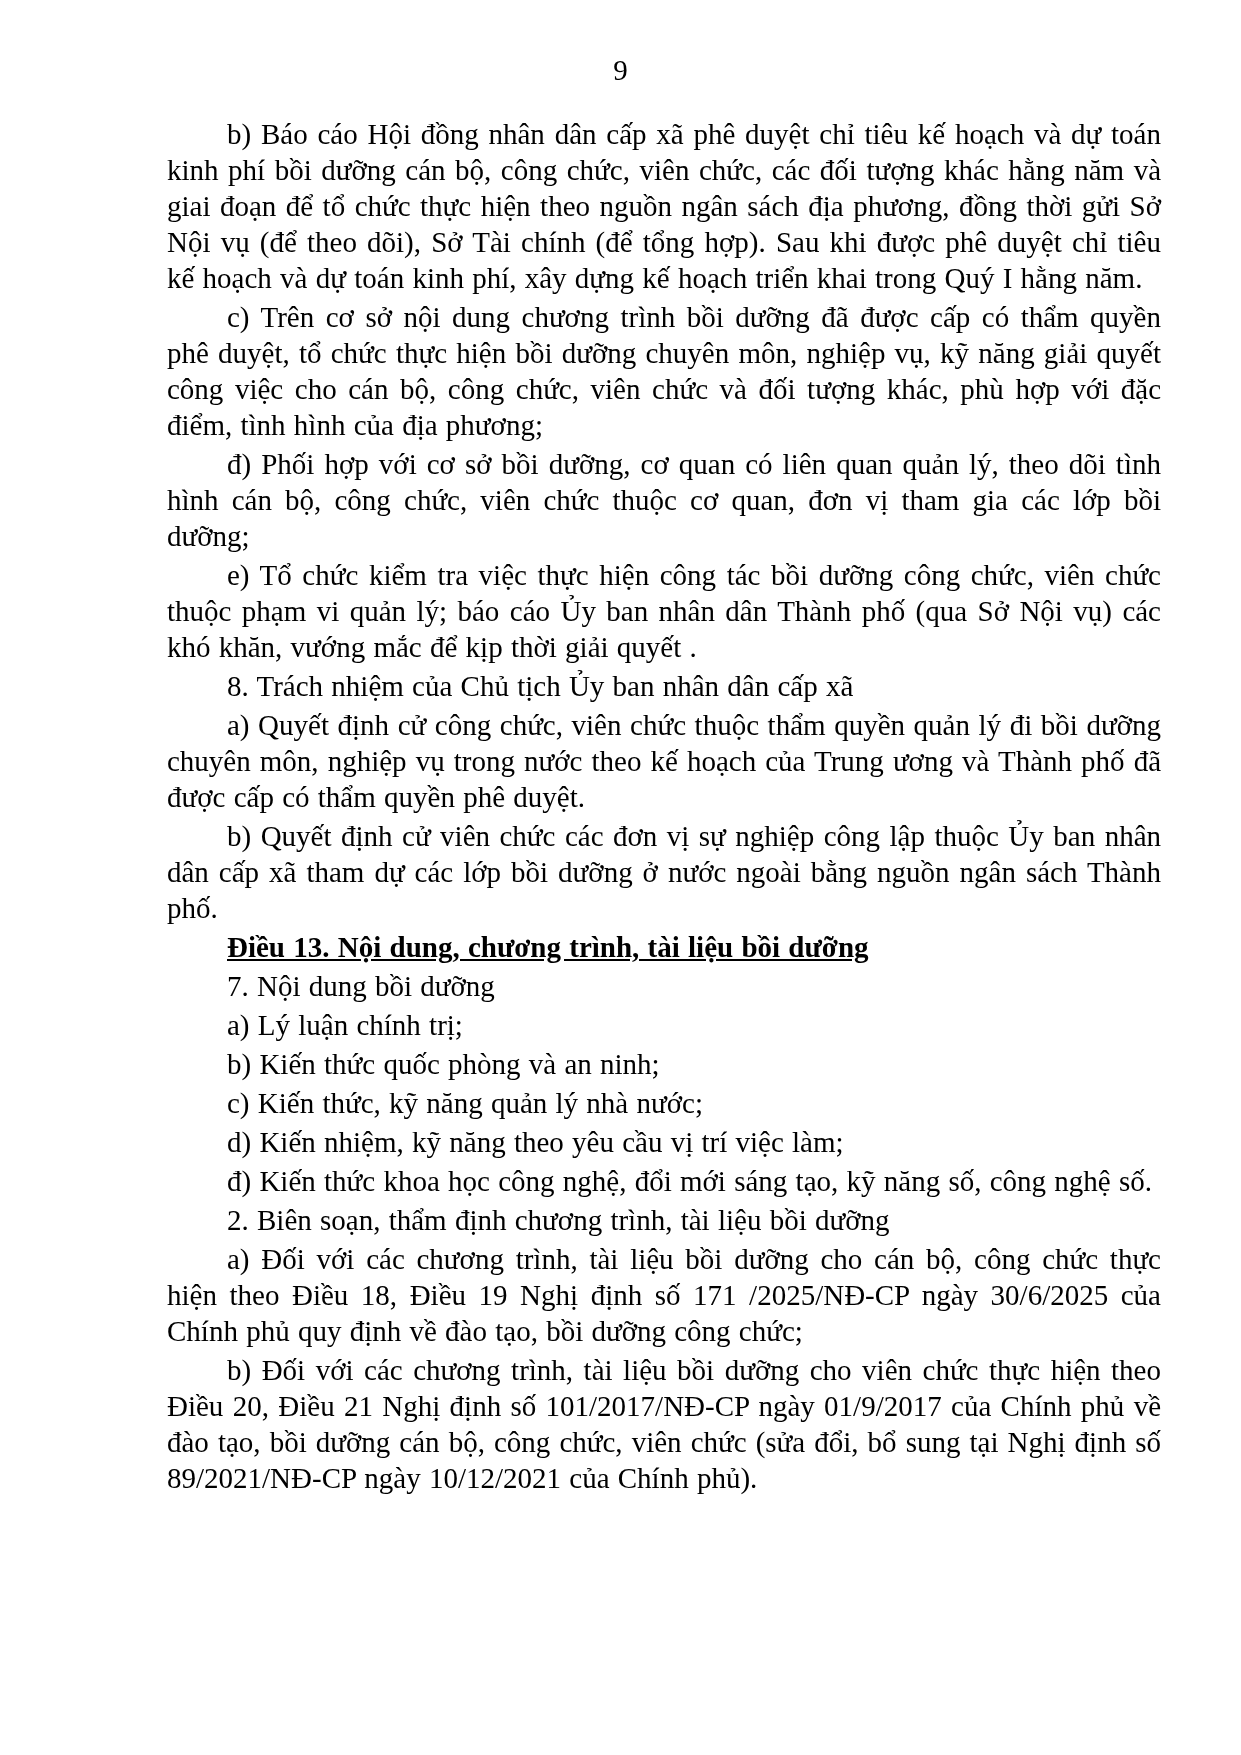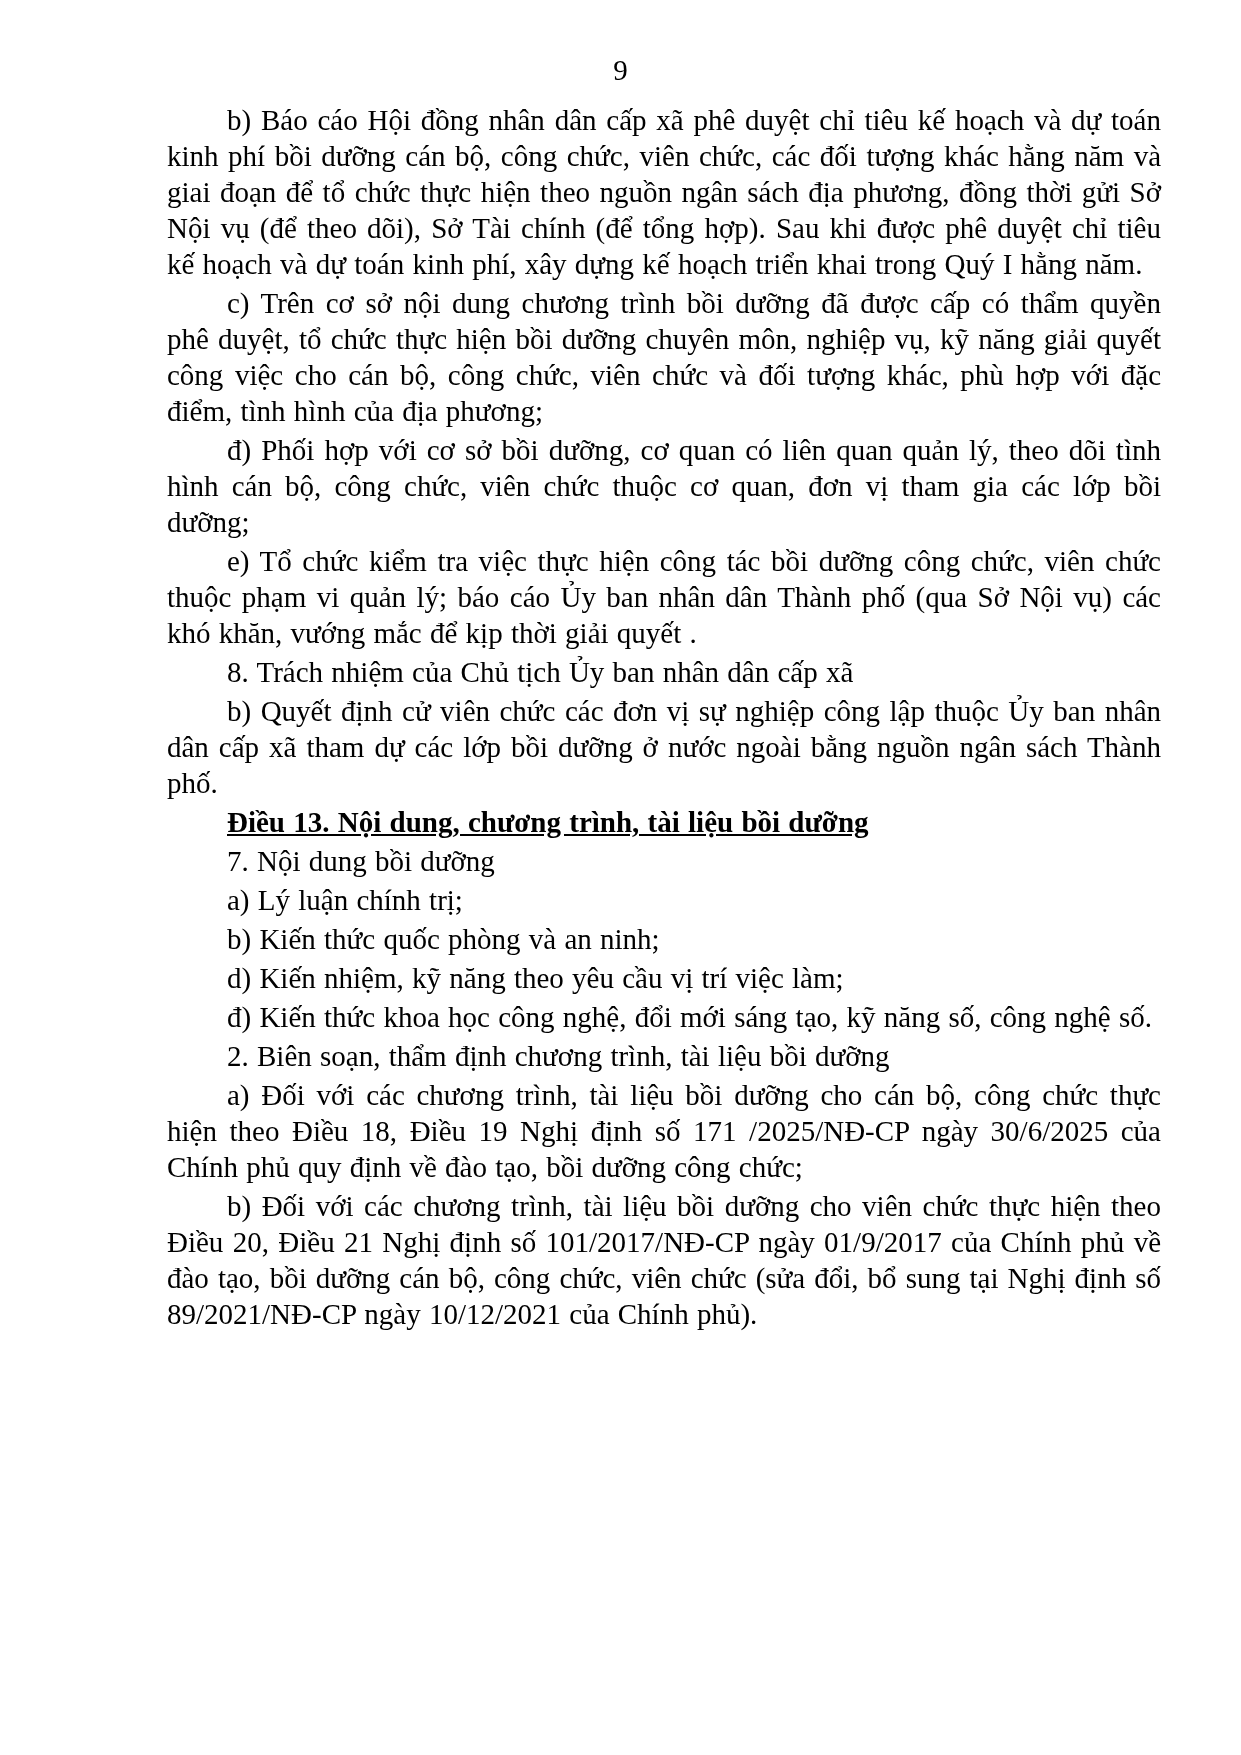--- a/index.html
+++ b/index.html
@@ -18,21 +18,21 @@
     overflow: hidden;
     box-sizing: border-box;
   }
   .page-number {
     padding-top: 52px;
     text-align: center;
     font-size: 29px;
     line-height: 36px;
   }
   .content {
-    margin-top: 14px;
+    margin-top: 28px;
     padding-left: 167px;
     padding-right: 80px;
   }
   p.para {
     font-size: 29px;
     line-height: 36px;
     text-align: justify;
     text-indent: 60px;
     margin: 0 0 3px 0;
     word-spacing: 1px;
@@ -46,24 +46,26 @@
 <body>
 
 <div class="page">
   <div class="page-number">9</div>
   <div class="content">
     <p class="para">b) Báo cáo Hội đồng nhân dân cấp xã phê duyệt chỉ tiêu kế hoạch và dự toán kinh phí bồi dưỡng cán bộ, công chức, viên chức, các đối tượng khác hằng năm và giai đoạn để tổ chức thực hiện theo nguồn ngân sách địa phương, đồng thời gửi Sở Nội vụ (để theo dõi), Sở Tài chính (để tổng hợp). Sau khi được phê duyệt chỉ tiêu kế hoạch và dự toán kinh phí, xây dựng kế hoạch triển khai trong Quý I hằng năm.</p>
     <p class="para">c) Trên cơ sở nội dung chương trình bồi dưỡng đã được cấp có thẩm quyền phê duyệt, tổ chức thực hiện bồi dưỡng chuyên môn, nghiệp vụ, kỹ năng giải quyết công việc cho cán bộ, công chức, viên chức và đối tượng khác, phù hợp với đặc điểm, tình hình của địa phương;</p>
     <p class="para">đ) Phối hợp với cơ sở bồi dưỡng, cơ quan có liên quan quản lý, theo dõi tình hình cán bộ, công chức, viên chức thuộc cơ quan, đơn vị tham gia các lớp bồi dưỡng;</p>
     <p class="para">e) Tổ chức kiểm tra việc thực hiện công tác bồi dưỡng công chức, viên chức thuộc phạm vi quản lý; báo cáo Ủy ban nhân dân Thành phố (qua Sở Nội vụ) các khó khăn, vướng mắc để kịp thời giải quyết .</p>
     <p class="para">8. Trách nhiệm của Chủ tịch Ủy ban nhân dân cấp xã</p>
+    <p class="para">a) Quyết định cử công chức, viên chức thuộc thẩm quyền quản lý đi bồi dưỡng chuyên môn, nghiệp vụ trong nước theo kế hoạch của Trung ương và Thành phố đã được cấp có thẩm quyền phê duyệt.</p>
     <p class="para">b) Quyết định cử viên chức các đơn vị sự nghiệp công lập thuộc Ủy ban nhân dân cấp xã tham dự các lớp bồi dưỡng ở nước ngoài bằng nguồn ngân sách Thành phố.</p>
     <p class="para bold">Điều 13. Nội dung, chương trình, tài liệu bồi dưỡng</p>
     <p class="para">7. Nội dung bồi dưỡng</p>
     <p class="para">a) Lý luận chính trị;</p>
     <p class="para">b) Kiến thức quốc phòng và an ninh;</p>
+    <p class="para">c) Kiến thức, kỹ năng quản lý nhà nước;</p>
     <p class="para">d) Kiến nhiệm, kỹ năng theo yêu cầu vị trí việc làm;</p>
     <p class="para">đ) Kiến thức khoa học công nghệ, đổi mới sáng tạo, kỹ năng số, công nghệ số.</p>
     <p class="para">2. Biên soạn, thẩm định chương trình, tài liệu bồi dưỡng</p>
     <p class="para">a) Đối với các chương trình, tài liệu bồi dưỡng cho cán bộ, công chức thực hiện theo Điều 18, Điều 19 Nghị định số 171 /2025/NĐ-CP ngày 30/6/2025 của Chính phủ quy định về đào tạo, bồi dưỡng công chức;</p>
     <p class="para">b) Đối với các chương trình, tài liệu bồi dưỡng cho viên chức thực hiện theo Điều 20, Điều 21 Nghị định số 101/2017/NĐ-CP ngày 01/9/2017 của Chính phủ về đào tạo, bồi dưỡng cán bộ, công chức, viên chức (sửa đổi, bổ sung tại Nghị định số 89/2021/NĐ-CP ngày 10/12/2021 của Chính phủ).</p>
   </div>
 </div>
 
 </body></html>

